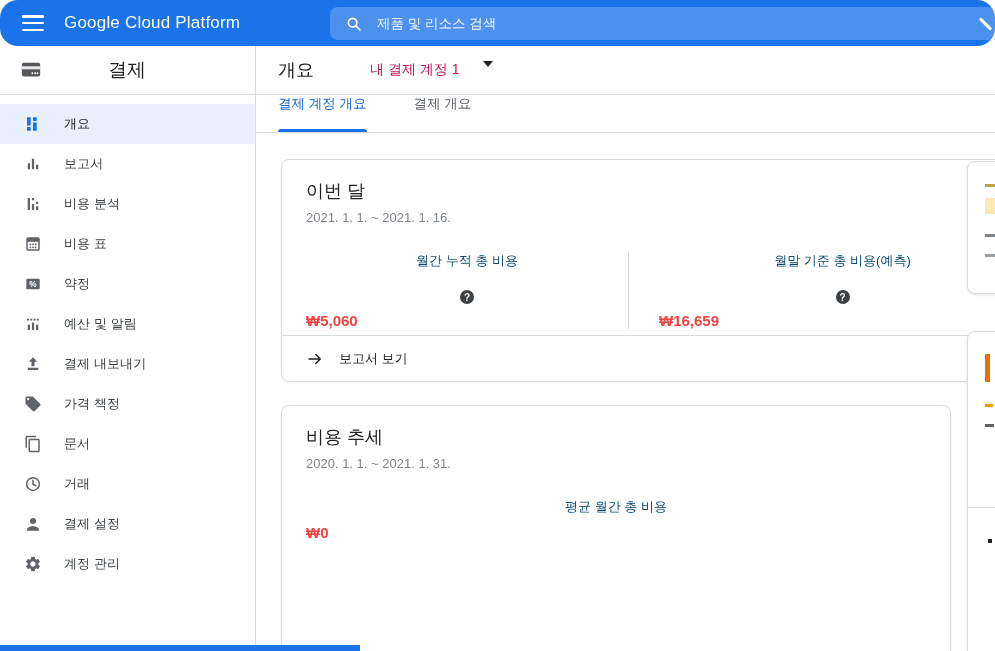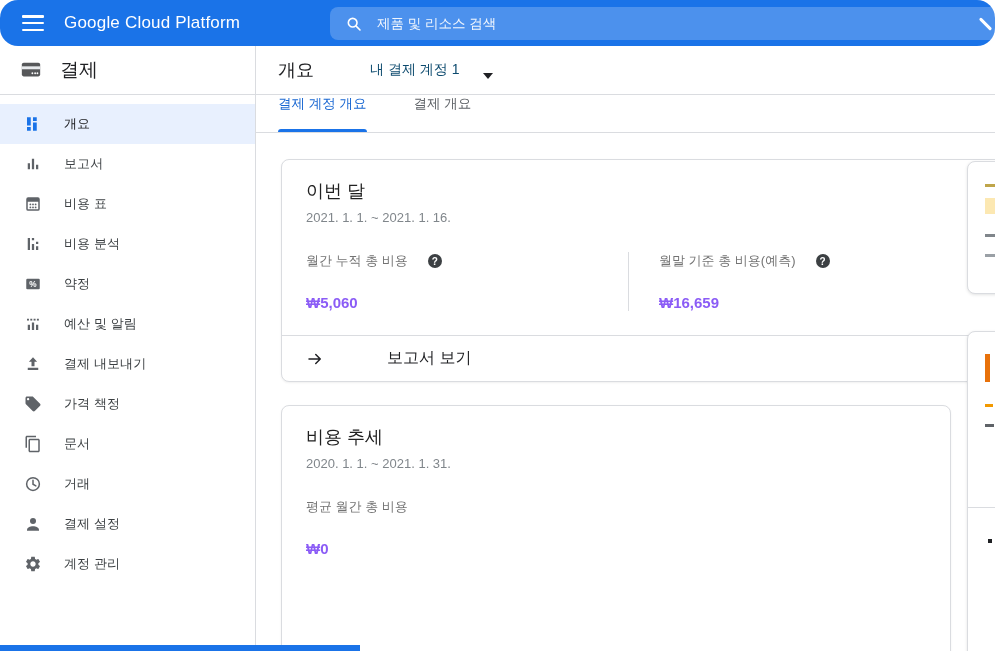--- a/index.html
+++ b/index.html
@@ -17,36 +17,36 @@
     background:rgba(255,255,255,.22); border-radius:8px; display:flex; align-items:center;
     padding-left:16px; cursor:text; }
   .search-ph { color:rgba(255,255,255,.92); font-size:13.5px; margin-left:15px; }
   .cursor-artifact { position:absolute; left:984px; top:16px; width:3px; height:16px;
     background:#fff; border-radius:2px; transform:rotate(-45deg); }
 
   
   .sidebar { position:absolute; left:0; top:46px; width:256px; bottom:0; background:#fff;
     border-right:1px solid #dadce0; z-index:5; }
   .sidebar-header { height:49px; border-bottom:1px solid #dadce0; display:flex;
-    align-items:center; padding-left:20px; }
+    align-items:center; padding-left:20px;gap:48px; }
   .sidebar-title { font-size:19px; color:#202124; margin-left:18px; }
   .nav { padding-top:9px; }
   .nav-item { height:40px; display:flex; align-items:center; padding-left:24px; cursor:pointer; }
   .nav-item.selected { background:#e8f0fe; }
   .nav-icon { width:18px; height:18px; flex:0 0 18px; display:flex; }
   .nav-label { font-size:13px; color:#3c4043; margin-left:22px; letter-spacing:.1px; }
   .nav-item.selected .nav-label { color:#202124; font-weight:500; }
 
   
   .main { position:absolute; left:256px; top:46px; right:0; bottom:0; background:#fff; }
   .page-header { height:49px; border-bottom:1px solid #dadce0; display:flex; align-items:center;
     padding-left:22px; }
   .page-title { font-size:18px; color:#202124; }
-  .account-selector { margin-left:56px; display:flex; align-items:flex-end; gap:24px;
-    font-size:14px; font-weight:500; color:#0c4a6e; cursor:pointer; }
+  .account-selector { margin-left:56px; display:flex; align-items:flex-start; gap:24px;
+    font-size:14px; font-weight:500; color:#be185d; cursor:pointer; }
   .caret-down { width:0; height:0; border-left:5px solid transparent;
     border-right:5px solid transparent; border-top:6px solid #202124; }
   .tabs { height:38px; border-bottom:1px solid #dadce0; display:flex; align-items:stretch;
     padding-left:22px; gap:47px; }
   .tab { font-size:13.5px; font-weight:500; color:#5f6368; display:flex; 
     position:relative; cursor:pointer; }
   .tab.selected { color:#1967d2; }
   .tab.selected::after { content:""; position:absolute; left:0; right:0; bottom:0; height:3px;
     background:#1a73e8; border-radius:3px 3px 0 0; }
 
@@ -56,29 +56,29 @@
   .card { position:absolute; background:#fff; border:1px solid #dadce0; border-radius:8px;
     box-shadow:0 1px 2px rgba(60,64,67,.08); }
   .card-this-month { left:25px; top:25px; width:770px; height:223px; display:flex;
     flex-direction:column; }
   .card-body { padding:19px 24px 0 24px; flex:1; }
   .card-title { font-size:18px; color:#212121; }
   .card-date { font-size:13px; color:#80868b; margin-top:7px; }
   .stats { display:flex; margin-top:27px; }
   .stat-col1 { width:322px; }
   .stat-col2 { flex:1; border-left:1px solid #dadce0; padding-left:30px; }
-  .stat-label { font-size:13px; color:#737373; display:flex; align-items:center; gap:20px; }
+  .stat-label { font-size:13px; color:#0c4a6e; display:flex; align-items:center; gap:20px;flex-direction:column; }
   .help-icon { width:14px; height:14px; border-radius:50%; background:#3c4043; color:#fff;
     display:inline-flex; align-items:center; justify-content:center; font-size:10px;
     font-weight:bold; cursor:pointer; }
   .help-icon::after { content:"?"; }
-  .stat-value { margin-top:24px; font-size:15px; font-weight:bold; color:#8b5cf6; }
+  .stat-value { margin-top:8px; font-size:15px; font-weight:bold; color:#ef4444; }
   .card-footer { border-top:1px solid #dadce0; height:46px; display:flex; align-items:center;
     padding-left:24px; gap:15px; cursor:pointer; }
-  .card-footer-label { font-size:16px; font-weight:500; color:#202124;margin-left:48px; }
+  .card-footer-label { font-size:13px; font-weight:500; color:#202124; }
 
   .card-cost-trend { left:25px; top:271px; width:670px; height:300px; }
 
   
   .rcard { position:absolute; left:711px; width:60px; background:#fff;
     border:1px solid #dadce0; border-radius:8px; box-shadow:0 1px 3px rgba(60,64,67,.15); }
   .rcard-a { top:27px; height:133px; }
   .rcard-b { top:197px; height:420px; }
   .frag { position:absolute; }
   .rcard-divider { position:absolute; left:0; right:0; height:1px; background:#dadce0; }
@@ -138,44 +138,44 @@
             <rect x="10.5" y="5" width="3" height="14" fill="#5f6368"></rect>
             <rect x="16" y="13" width="3" height="6" fill="#5f6368"></rect>
         </svg>
       </span>
       <span class="nav-label">보고서</span>
     </div>
 
     <div class="nav-item">
       <span class="nav-icon">
         <svg width="18" height="18" viewBox="0 0 24 24">
+          <rect x="5" y="4" width="3" height="16" fill="#5f6368"></rect>
+          <rect x="10.5" y="4" width="3" height="3" fill="#5f6368"></rect>
+            <rect x="10.5" y="12" width="3" height="8" fill="#5f6368"></rect>
+          <rect x="16" y="9" width="3" height="3" fill="#5f6368"></rect>
+            <rect x="16" y="15" width="3" height="5" fill="#5f6368"></rect>
+        </svg>
+      </span>
+      <span class="nav-label">비용 분석</span>
+    </div>
+
+    <div class="nav-item">
+      <span class="nav-icon">
+        <svg width="18" height="18" viewBox="0 0 24 24">
           <rect x="4" y="4" width="16" height="16" rx="1.5" fill="none" stroke="#5f6368" stroke-width="2"></rect>
           <rect x="4" y="4" width="16" height="5" fill="#5f6368"></rect>
           <circle cx="8.5" cy="12.5" r="1.2" fill="#5f6368"></circle>
             <circle cx="12" cy="12.5" r="1.2" fill="#5f6368"></circle>
             <circle cx="15.5" cy="12.5" r="1.2" fill="#5f6368"></circle>
           <circle cx="8.5" cy="16.5" r="1.2" fill="#5f6368"></circle>
             <circle cx="12" cy="16.5" r="1.2" fill="#5f6368"></circle>
             <circle cx="15.5" cy="16.5" r="1.2" fill="#5f6368"></circle>
         </svg>
       </span>
       <span class="nav-label">비용 표</span>
-    </div>
-
-    <div class="nav-item">
-      <span class="nav-icon">
-        <svg width="18" height="18" viewBox="0 0 24 24">
-          <rect x="5" y="4" width="3" height="16" fill="#5f6368"></rect>
-          <rect x="10.5" y="4" width="3" height="3" fill="#5f6368"></rect>
-            <rect x="10.5" y="12" width="3" height="8" fill="#5f6368"></rect>
-          <rect x="16" y="9" width="3" height="3" fill="#5f6368"></rect>
-            <rect x="16" y="15" width="3" height="5" fill="#5f6368"></rect>
-        </svg>
-      </span>
-      <span class="nav-label">비용 분석</span>
     </div>
 
     <div class="nav-item">
       <span class="nav-icon">
         <svg width="18" height="18" viewBox="0 0 24 24">
           <rect x="3" y="5" width="18" height="14" rx="1.5" fill="#5f6368"></rect>
           <text x="12" y="16.5" text-anchor="middle" font-size="11" font-weight="bold" fill="#fff">%</text>
         </svg>
       </span>
       <span class="nav-label">약정</span>

